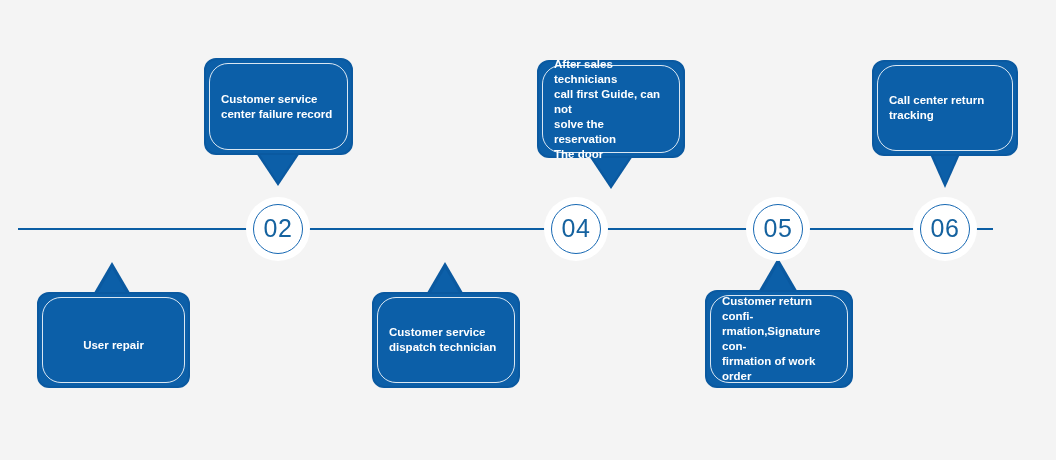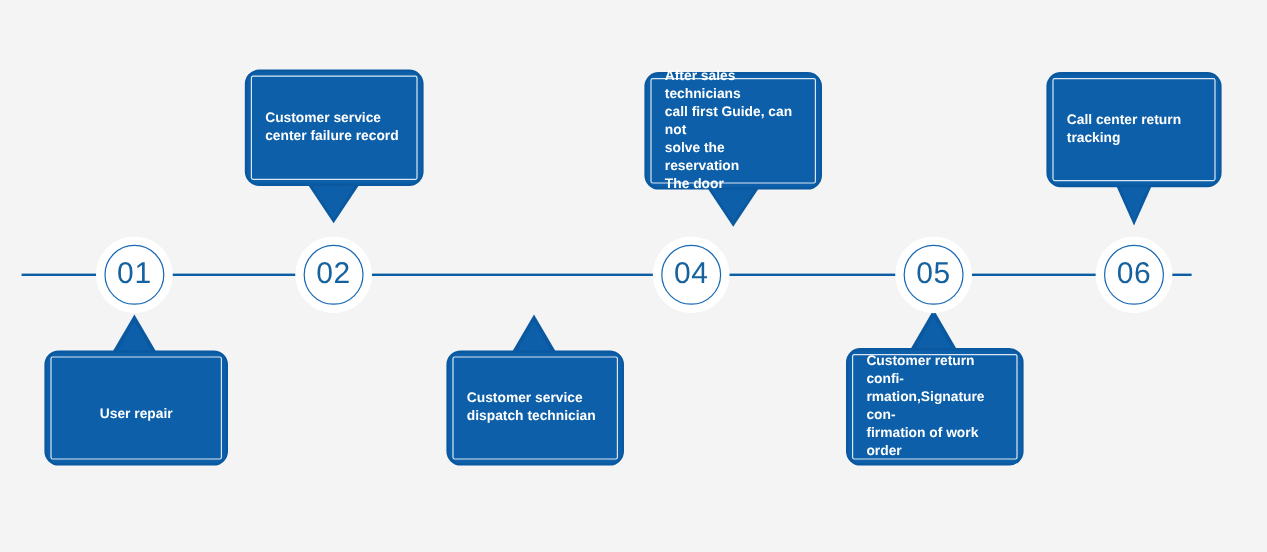--- a/index.html
+++ b/index.html
@@ -69,21 +69,21 @@
     box-sizing: border-box;
     background: #0c5fa8;
     border: 2px solid #0a59a0;
     border-radius: 12px;
     z-index: 3;
   }
   .bubble .inner {
     position: absolute;
     inset: 3px;
     border: 1px solid rgba(255,255,255,0.85);
-    border-radius: 2px;
+    border-radius: 19px;
     box-sizing: border-box;
     display: flex;
     align-items: center;
     padding: 0 11px;
   }
   .bubble .txt {
     color: #ffffff;
     font-family: "Liberation Sans", sans-serif;
     font-size: 11.5px;
     font-weight: bold;
@@ -200,25 +200,20 @@
   <div class="tail-up-edge" style="left:757px; top:258px;"></div>
   <div class="tail-up" style="left:761px; top:264px;"></div>
   <div class="bubble" style="left:705px; top:290px; width:148px; height:98px;">
     <div class="inner">
       <div class="txt">Customer return confi-
 rmation,Signature con-
 firmation of work order</div>
     </div>
   </div>
 
-  <div class="node" style="left:112px; top:229px;">
-    <div class="ring">
-      <span class="num">01</span>
-    </div>
-  </div>
 
   <div class="node" style="left:278px; top:229px;">
     <div class="ring">
       <span class="num">02</span>
     </div>
   </div>
 
 
   <div class="node" style="left:576px; top:229px;">
     <div class="ring">

